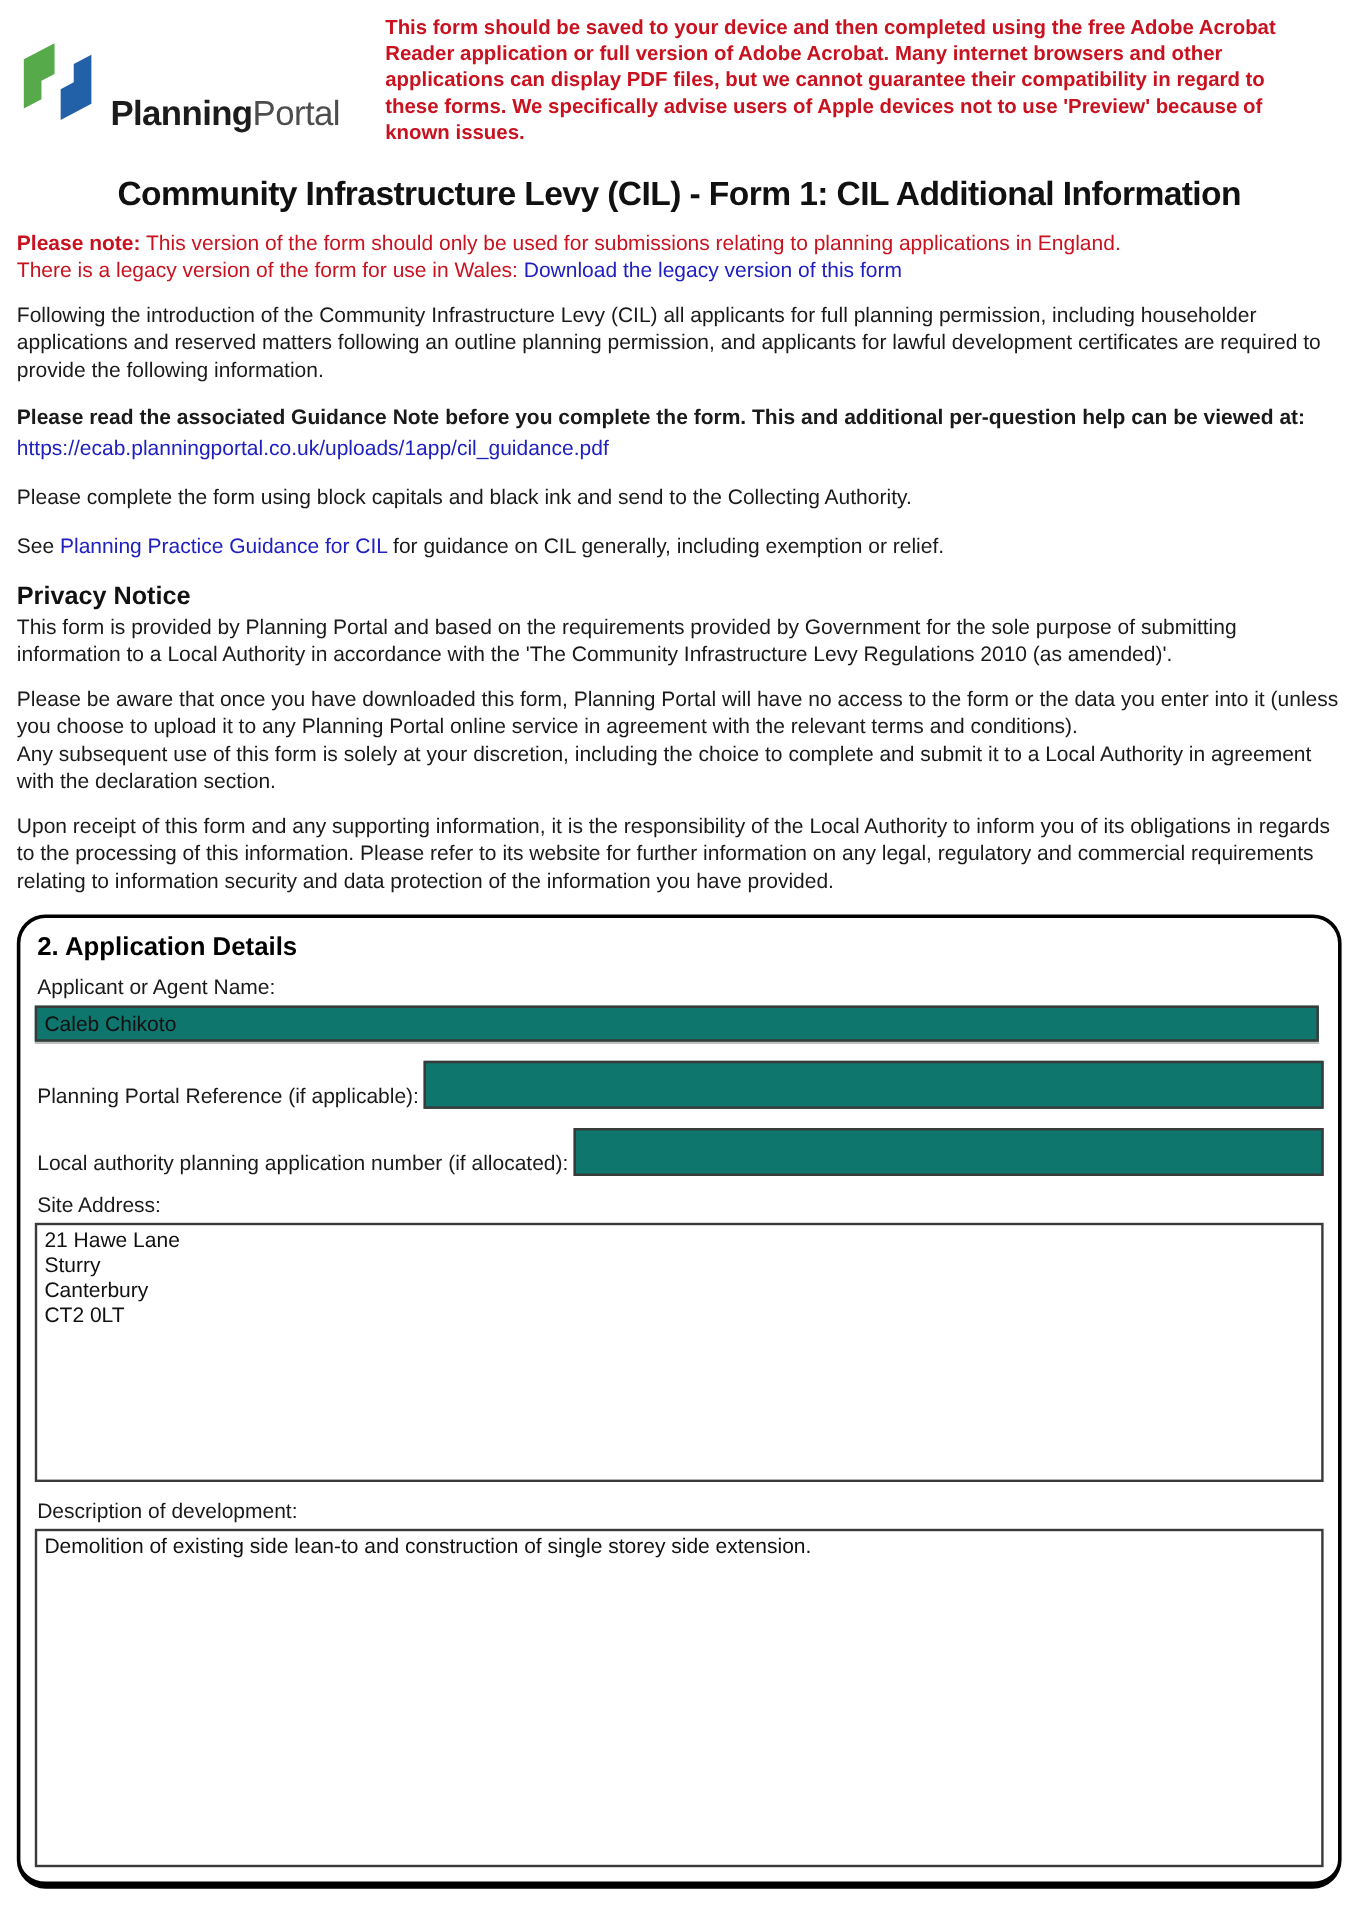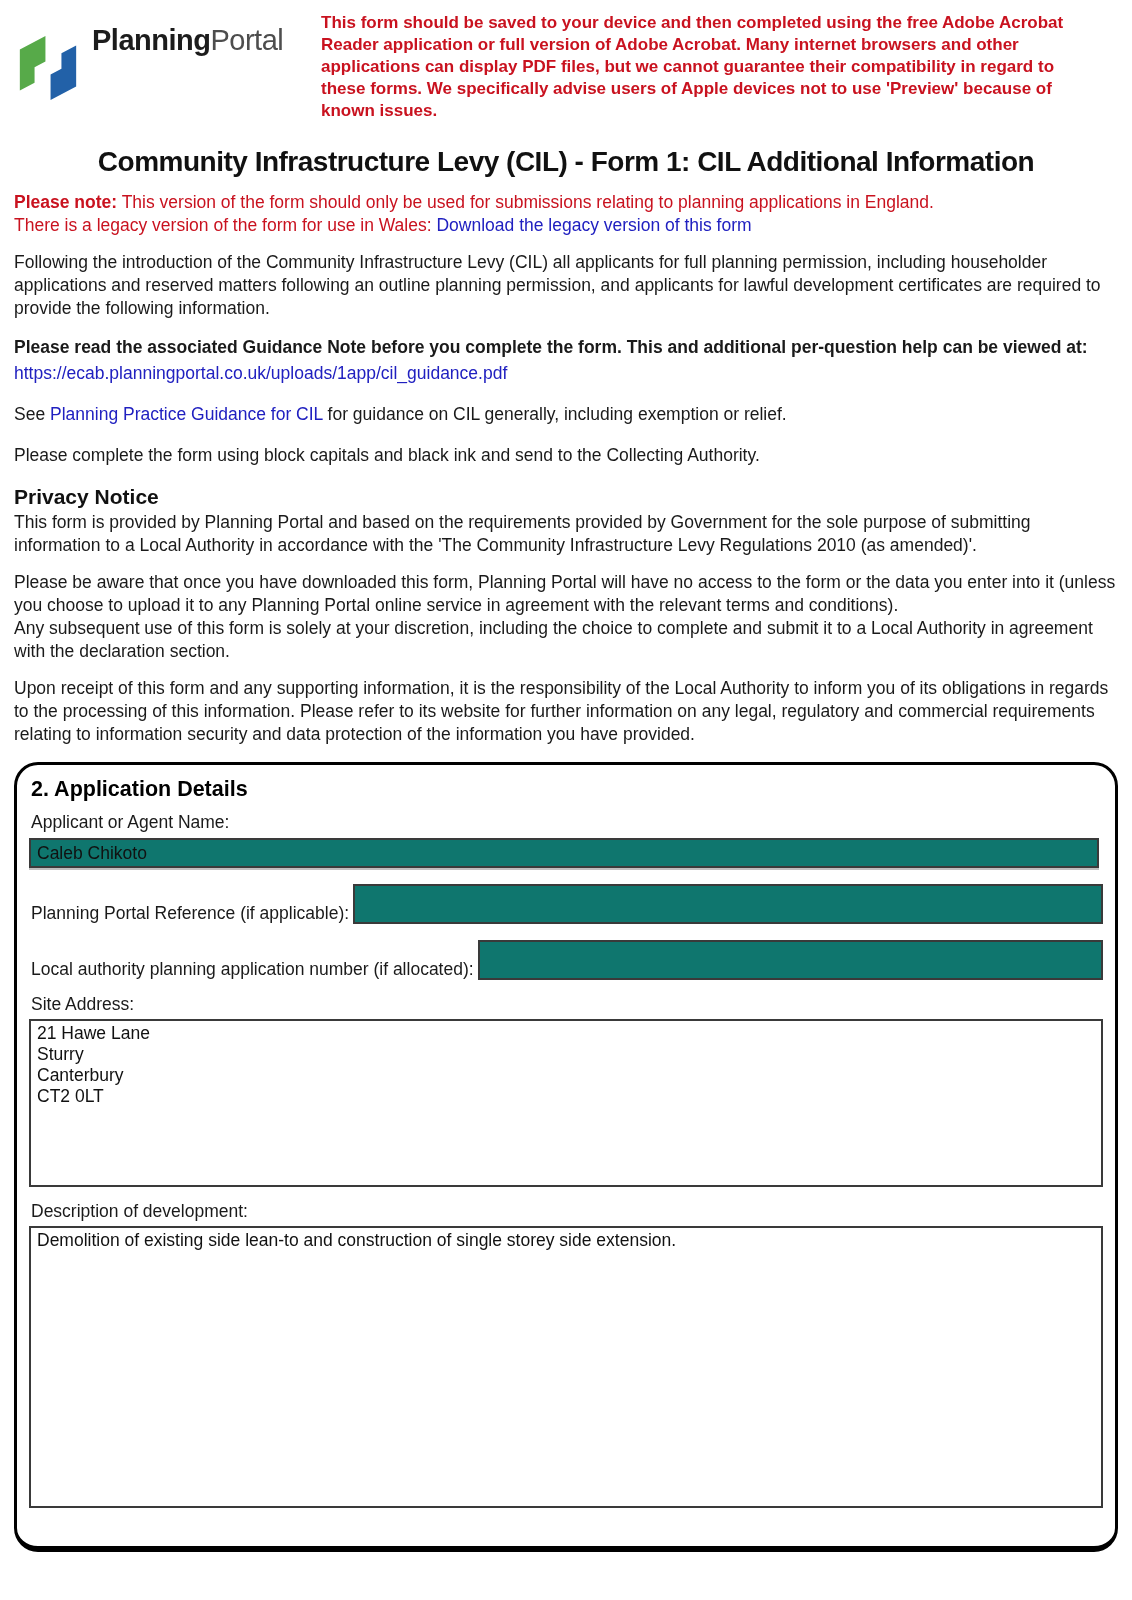--- a/index.html
+++ b/index.html
@@ -9,21 +9,21 @@
     min-height:1600px;
     margin:0 auto;
     background:#ffffff;
     font-family:"Liberation Sans", sans-serif;
     color:#1a1a1a;
     box-sizing:border-box;
     overflow:hidden;
   }
   
   .header{display:flex;align-items:flex-start;padding:10px 0 0 0;}
-  .logo{display:flex;align-items:flex-start;gap:12px;margin-left:16px;padding-top:14px;}
+  .logo{display:flex;align-items:flex-end;gap:12px;margin-left:16px;padding-top:14px;}
   .logo svg{display:block;}
   .brand{font-size:29px;letter-spacing:-0.5px;white-space:nowrap;}
   .brand .bold{font-weight:700;color:#1c1c1c;}
   .brand .light{font-weight:400;color:#4d4d4d;}
   .warning{
     width:755px;margin-left:auto;margin-right:56px;margin-top:2px;
     color:#c9121f;font-weight:700;font-size:17px;line-height:22px;
   }
   
   .title{
@@ -65,21 +65,21 @@
   .inline-row{display:flex;align-items:flex-end;margin-top:16px;}
   .inline-row .field-label{padding-top:9px;flex:none;}
   .inline-row .text-input{flex:1;height:40px;margin:0 2px 0 4px;width:auto;box-shadow:none;}
   .area-label{margin-top:14px;}
   .text-area{
     display:block;width:calc(100% - 4px);margin:4px 0 0 2px;
     border:2px solid #3a3a3a;border-radius:0;resize:none;
     font-family:"Liberation Sans", sans-serif;font-size:17.5px;line-height:21px;
     padding:2px 6px;box-sizing:border-box;background:#fff;color:#111;overflow:hidden;
   }
-  .site-area{height:168px;}
+  .site-area{height:216px;}
   .desc-area{height:282px;}
 </style>
 </head>
 <body>
 
 <div class="page">
 
   <div class="header">
     <div class="logo">
       <span>
@@ -100,25 +100,25 @@
     <div class="note">
       <span class="b">Please note:</span><span> This version of the form should only be used for submissions relating to planning applications in England.</span><br>
       <span>There is a legacy version of the form for use in Wales: </span><a class="link" href="#">Download the legacy version of this form</a>
     </div>
 
     <div class="para">Following the introduction of the Community Infrastructure Levy (CIL) all applicants for full planning permission, including householder applications and reserved matters following an outline planning permission, and applicants for lawful development certificates are required to provide the following information.</div>
 
     <div class="para bold">Please read the associated Guidance Note before you complete the form. This and additional per-question help can be viewed at:</div>
     <div class="urlline"><a class="link" href="#">https://ecab.planningportal.co.uk/uploads/1app/cil_guidance.pdf</a></div>
 
+    <div class="para gap-lg">Please complete the form using block capitals and black ink and send to the Collecting Authority.</div>
+
     <div class="para gap-lg">
       <span>See </span><a class="link" href="#">Planning Practice Guidance for CIL</a><span> for guidance on CIL generally, including exemption or relief.</span>
     </div>
-
-    <div class="para gap-lg">Please complete the form using block capitals and black ink and send to the Collecting Authority.</div>
 
     <div class="privacy-h">Privacy Notice</div>
     <div class="para tight">This form is provided by Planning Portal and based on the requirements provided by Government for the sole purpose of submitting information to a Local Authority in accordance with the 'The Community Infrastructure Levy Regulations 2010 (as amended)'.</div>
     <div class="para">Please be aware that once you have downloaded this form, Planning Portal will have no access to the form or the data you enter into it (unless you choose to upload it to any Planning Portal online service in agreement with the relevant terms and conditions).</div>
     <div class="para joined">Any subsequent use of this form is solely at your discretion, including the choice to complete and submit it to a Local Authority in agreement with the declaration section.</div>
     <div class="para">Upon receipt of this form and any supporting information, it is the responsibility of the Local Authority to inform you of its obligations in regards to the processing of this information. Please refer to its website for further information on any legal, regulatory and commercial requirements relating to information security and data protection of the information you have provided.</div>
   </div>
 
   <div class="section-box">
     <div class="section-h">2. Application Details</div>

